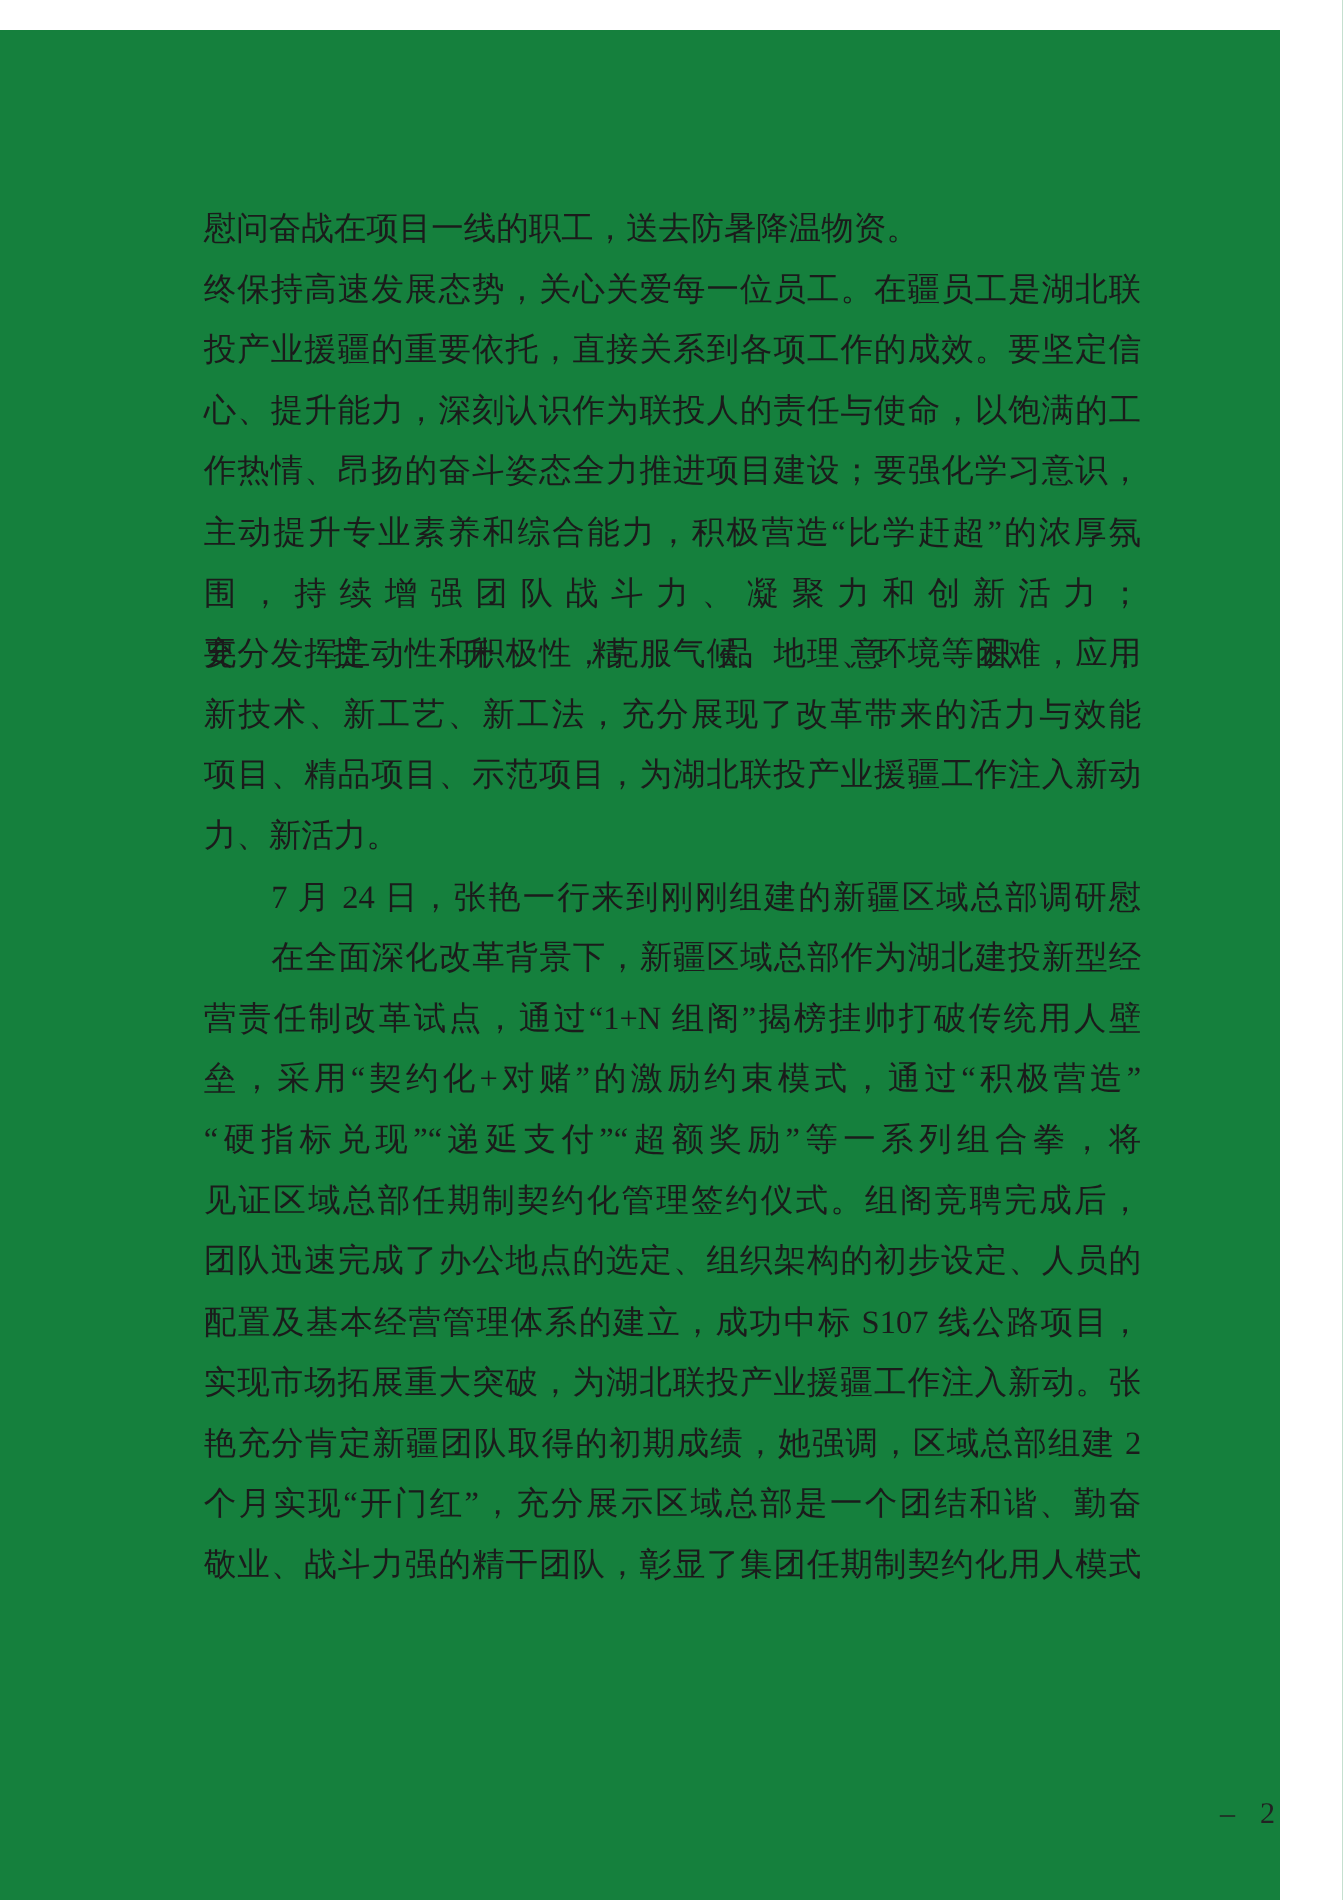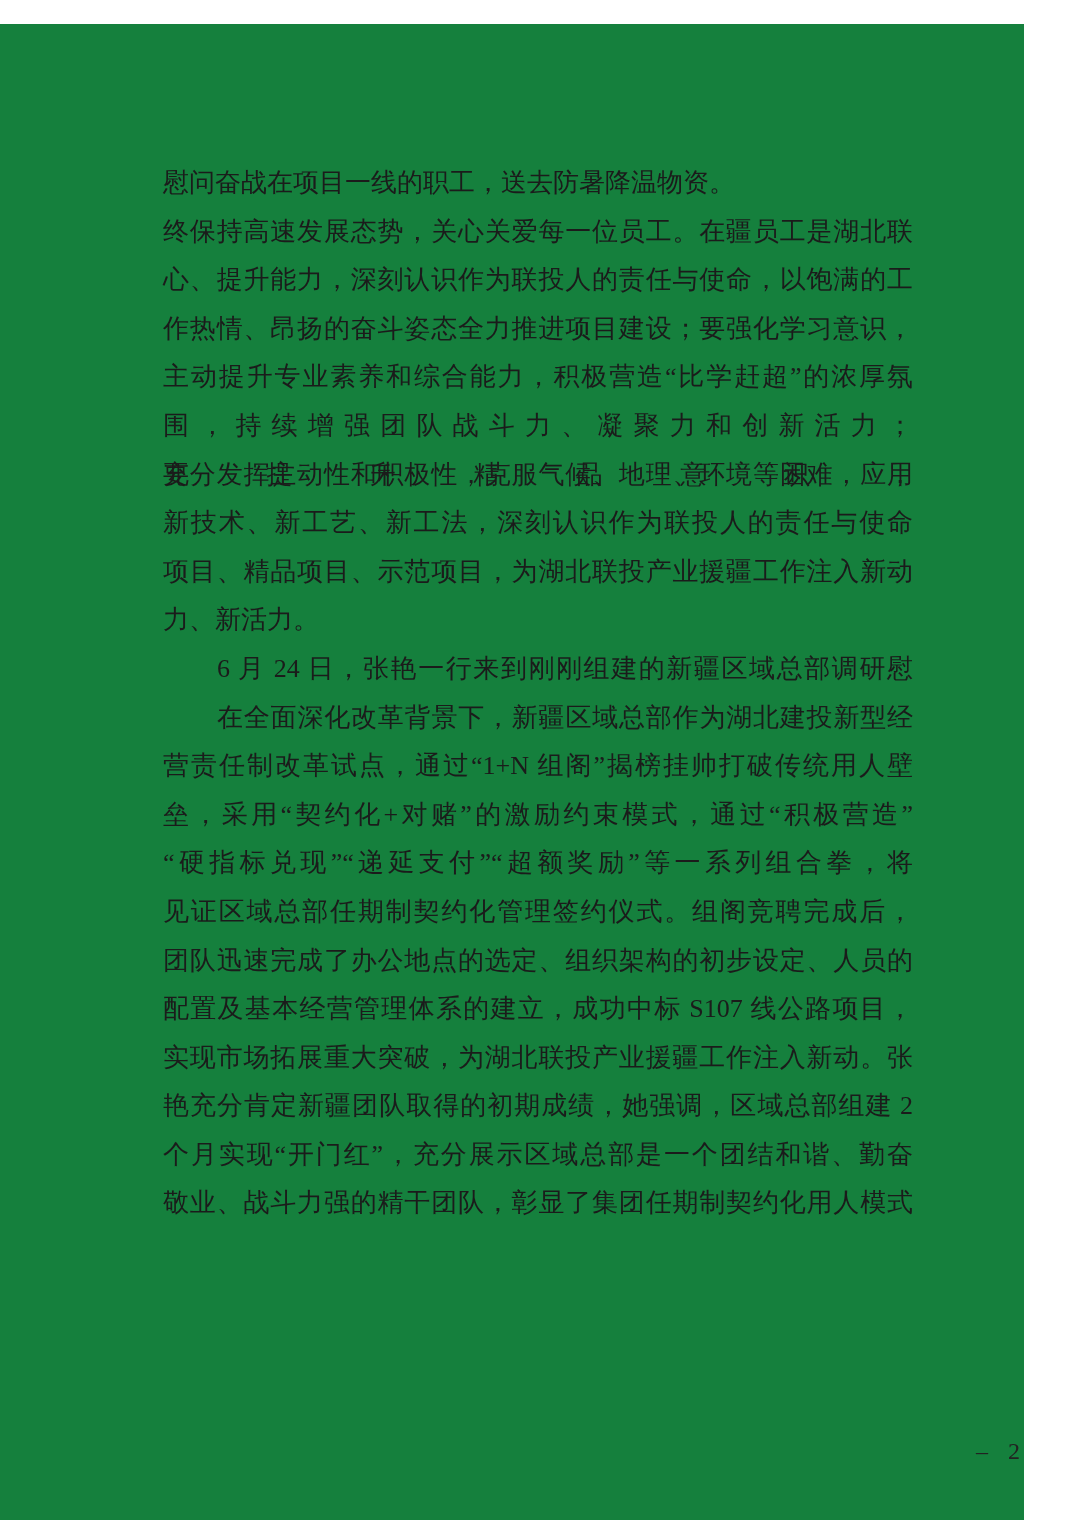--- a/index.html
+++ b/index.html
@@ -64,32 +64,33 @@
 <div class="page">
 
   <div class="text-block">
 
     <div class="paragraph">
       <div class="line">慰问奋战在项目一线的职工，送去防暑降温物资。</div>
     </div>
 
     <div class="paragraph">
       <div class="line j">终保持高速发展态势，关心关爱每一位员工。在疆员工是湖北联</div>
+      <div class="line j">投产业援疆的重要依托，直接关系到各项工作的成效。要坚定信</div>
       <div class="line j">心、提升能力，深刻认识作为联投人的责任与使命，以饱满的工</div>
       <div class="line j">作热情、昂扬的奋斗姿态全力推进项目建设；要强化学习意识，</div>
       <div class="line j">主动提升专业素养和综合能力，积极营造“比学赶超”的浓厚氛</div>
       <div class="line j">围，持续增强团队战斗力、凝聚力和创新活力；要提升精品意识，</div>
       <div class="line j">充分发挥主动性和积极性，克服气候、地理、环境等困难，应用</div>
-      <div class="line j">新技术、新工艺、新工法，深刻认识作为联投人的责任与使命</div>
+      <div class="line j">新技术、新工艺、新工法，充分展现了改革带来的活力与效能</div>
       <div class="line j">项目、精品项目、示范项目，为湖北联投产业援疆工作注入新动</div>
       <div class="line">力、新活力。</div>
     </div>
 
     <div class="paragraph">
-      <div class="line j ind">6 月 24 日，张艳一行来到刚刚组建的新疆区域总部调研慰</div>
+      <div class="line j ind">7 月 24 日，张艳一行来到刚刚组建的新疆区域总部调研慰</div>
     </div>
 
     <div class="paragraph">
       <div class="line j ind">在全面深化改革背景下，新疆区域总部作为湖北建投新型经</div>
       <div class="line j">营责任制改革试点，通过“1+N 组阁”揭榜挂帅打破传统用人壁</div>
       <div class="line j">垒，采用“契约化+对赌”的激励约束模式，通过“积极营造”</div>
       <div class="line j">“硬指标兑现”“递延支付”“超额奖励”等一系列组合拳，将</div>
       <div class="line j">见证区域总部任期制契约化管理签约仪式。组阁竞聘完成后，</div>
       <div class="line j">团队迅速完成了办公地点的选定、组织架构的初步设定、人员的</div>
       <div class="line j">配置及基本经营管理体系的建立，成功中标 S107 线公路项目，</div>

